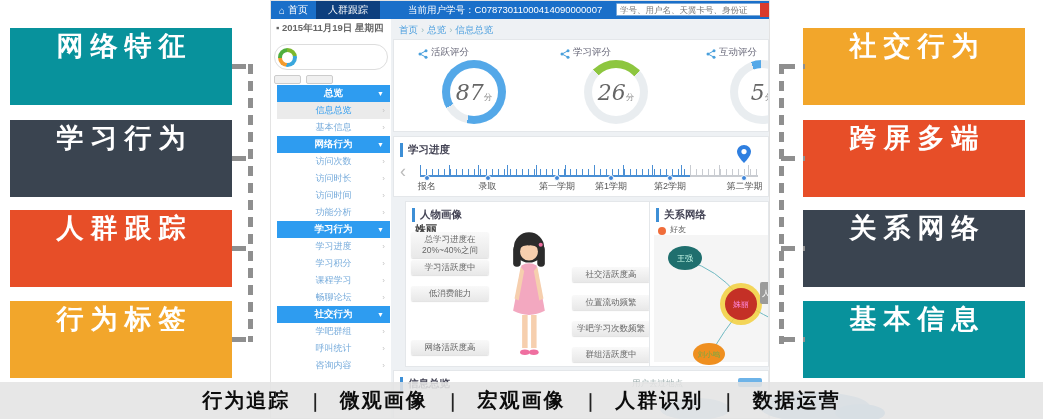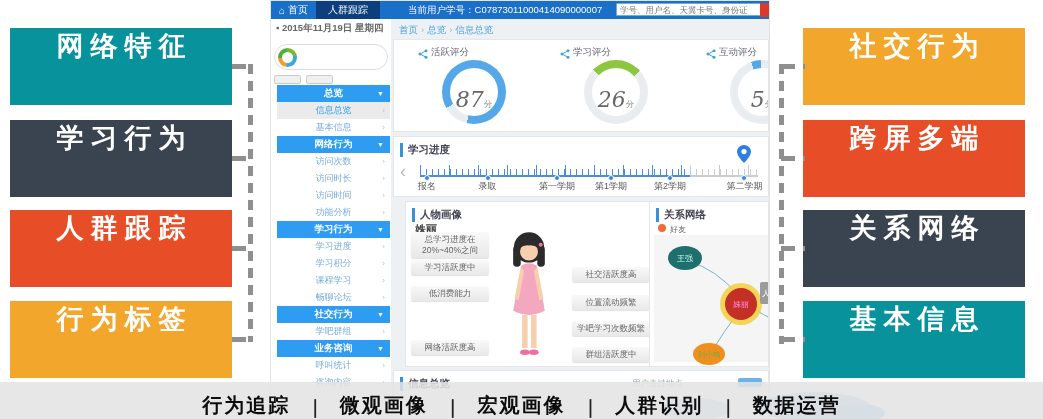--- a/index.html
+++ b/index.html
@@ -42,21 +42,21 @@
   .breadcrumb{position:absolute;left:128px;top:23px;font-size:9.5px;color:#4a9ede;}
   .breadcrumb .sep{color:#9bb;margin:0 3px;}
   .panel{position:absolute;background:#fff;border:1px solid #e4e7ea;overflow:hidden;}
   .p-head{font-size:10.5px;font-weight:bold;color:#445;border-left:3px solid #3d8fd6;padding-left:5px;margin:6px 0 0 6px;}
 
   
   .gauge-cell{position:absolute;top:6px;width:135px;height:82px;}
   .gauge-label{display:flex;align-items:flex-end;gap:3px;font-size:9.5px;color:#667;padding-left:12px;}
   .gauge{position:absolute;left:36px;top:14px;width:64px;height:64px;border-radius:50%;}
   .gauge-inner{position:absolute;inset:8px;background:#fff;border-radius:50%;display:flex;align-items:baseline;justify-content:center;padding-top:14px;}
-  .gval{font-family:"DejaVu Serif",serif;font-style:italic;font-size:22px;color:#666;line-height:1;margin-top:7px;}
+  .gval{font-family:"DejaVu Serif",serif;font-style:italic;font-size:22px;color:#666;line-height:1;}
   .gunit{font-size:8.5px;color:#888;}
 
   
   .tl-chev{position:absolute;left:6px;top:24px;font-size:18px;color:#bbb;}
   .ruler-wrap{position:absolute;left:26px;right:10px;top:22px;height:34px;}
   .ruler-seg{position:absolute;bottom:16px;height:12px;border-bottom:2px solid currentColor;
     background-image:repeating-linear-gradient(90deg,currentColor 0 1px,transparent 1px 29px),
                      repeating-linear-gradient(90deg,currentColor 0 1px,transparent 1px 6px);
     background-size:100% 11px,100% 6px;background-position:left bottom,left bottom;background-repeat:repeat-x;}
   .seg-blue{left:0;width:80%;color:#4a8fd4;}
@@ -67,32 +67,32 @@
 
   
   .persona-name{position:absolute;left:9px;top:20px;font-size:11px;font-weight:bold;color:#444;}
   .tag{position:absolute;width:78px;min-height:15px;display:flex;align-items:center;justify-content:center;text-align:center;
     font-size:8.5px;color:#666;line-height:1.3;background:linear-gradient(#f9f9f9,#e8e8e8);border-radius:2px;
     box-shadow:0 1px 1px rgba(0,0,0,.12);padding:2px 2px;}
   .tag-l{left:5px;} .tag-r{right:4px;margin-top:35px;}
   .figure{position:absolute;left:92px;top:26px;}
 
   
-  .legend{position:absolute;left:8px;top:22px;display:flex;align-items:flex-start;gap:4px;font-size:8px;color:#666;}
+  .legend{position:absolute;left:8px;top:22px;display:flex;align-items:flex-end;gap:4px;font-size:8px;color:#666;}
   .legend-dot{width:8px;height:8px;border-radius:50%;background:#f06d3a;}
   .net-canvas{position:absolute;left:4px;top:33px;right:0;bottom:4px;background:#f5f5f5;}
 
   
   .loc-hint{position:absolute;left:238px;top:7px;font-size:8.5px;color:#9aa;}
   .loc-btn{position:absolute;right:6px;top:7px;width:24px;height:9px;background:#6db3e8;border-radius:2px;}
 
   
   .blob{position:absolute;border-radius:50%;}
   .bottom-bar{position:absolute;left:0;right:0;top:382px;height:37px;background:rgba(228,228,228,.87);
-    display:flex;align-items:flex-end;justify-content:center;z-index:6;}
+    display:flex;align-items:center;justify-content:center;z-index:6;}
   .bottom-bar .bb-item{font-size:20px;font-weight:bold;color:#0d0d0d;letter-spacing:2px;}
   .bottom-bar .bb-sep{font-size:18px;font-weight:bold;color:#222;margin:0 16px;}
 </style>
 </head>
 <body>
 
 <div class="stage">
 
   <div class="side-label" style="left: 10px; top: 28px; background: rgb(8, 146, 156);">
       <span>网络特征</span>
@@ -204,24 +204,20 @@
           <span>畅聊论坛</span>
           <span class="chev">›</span>
         </div>
       <div class="sb-row sb-header">
           <span>社交行为</span>
           <span class="caret">▼</span>
         </div>
       <div class="sb-row sb-item">
           <span>学吧群组</span>
           <span class="chev">›</span>
-        </div>
-      <div class="sb-row sb-header">
-          <span>业务咨询</span>
-          <span class="caret">▼</span>
         </div>
       <div class="sb-row sb-item">
           <span>呼叫统计</span>
           <span class="chev">›</span>
         </div>
       <div class="sb-row sb-item">
           <span>咨询内容</span>
           <span class="chev">›</span>
         </div>
     </div>

